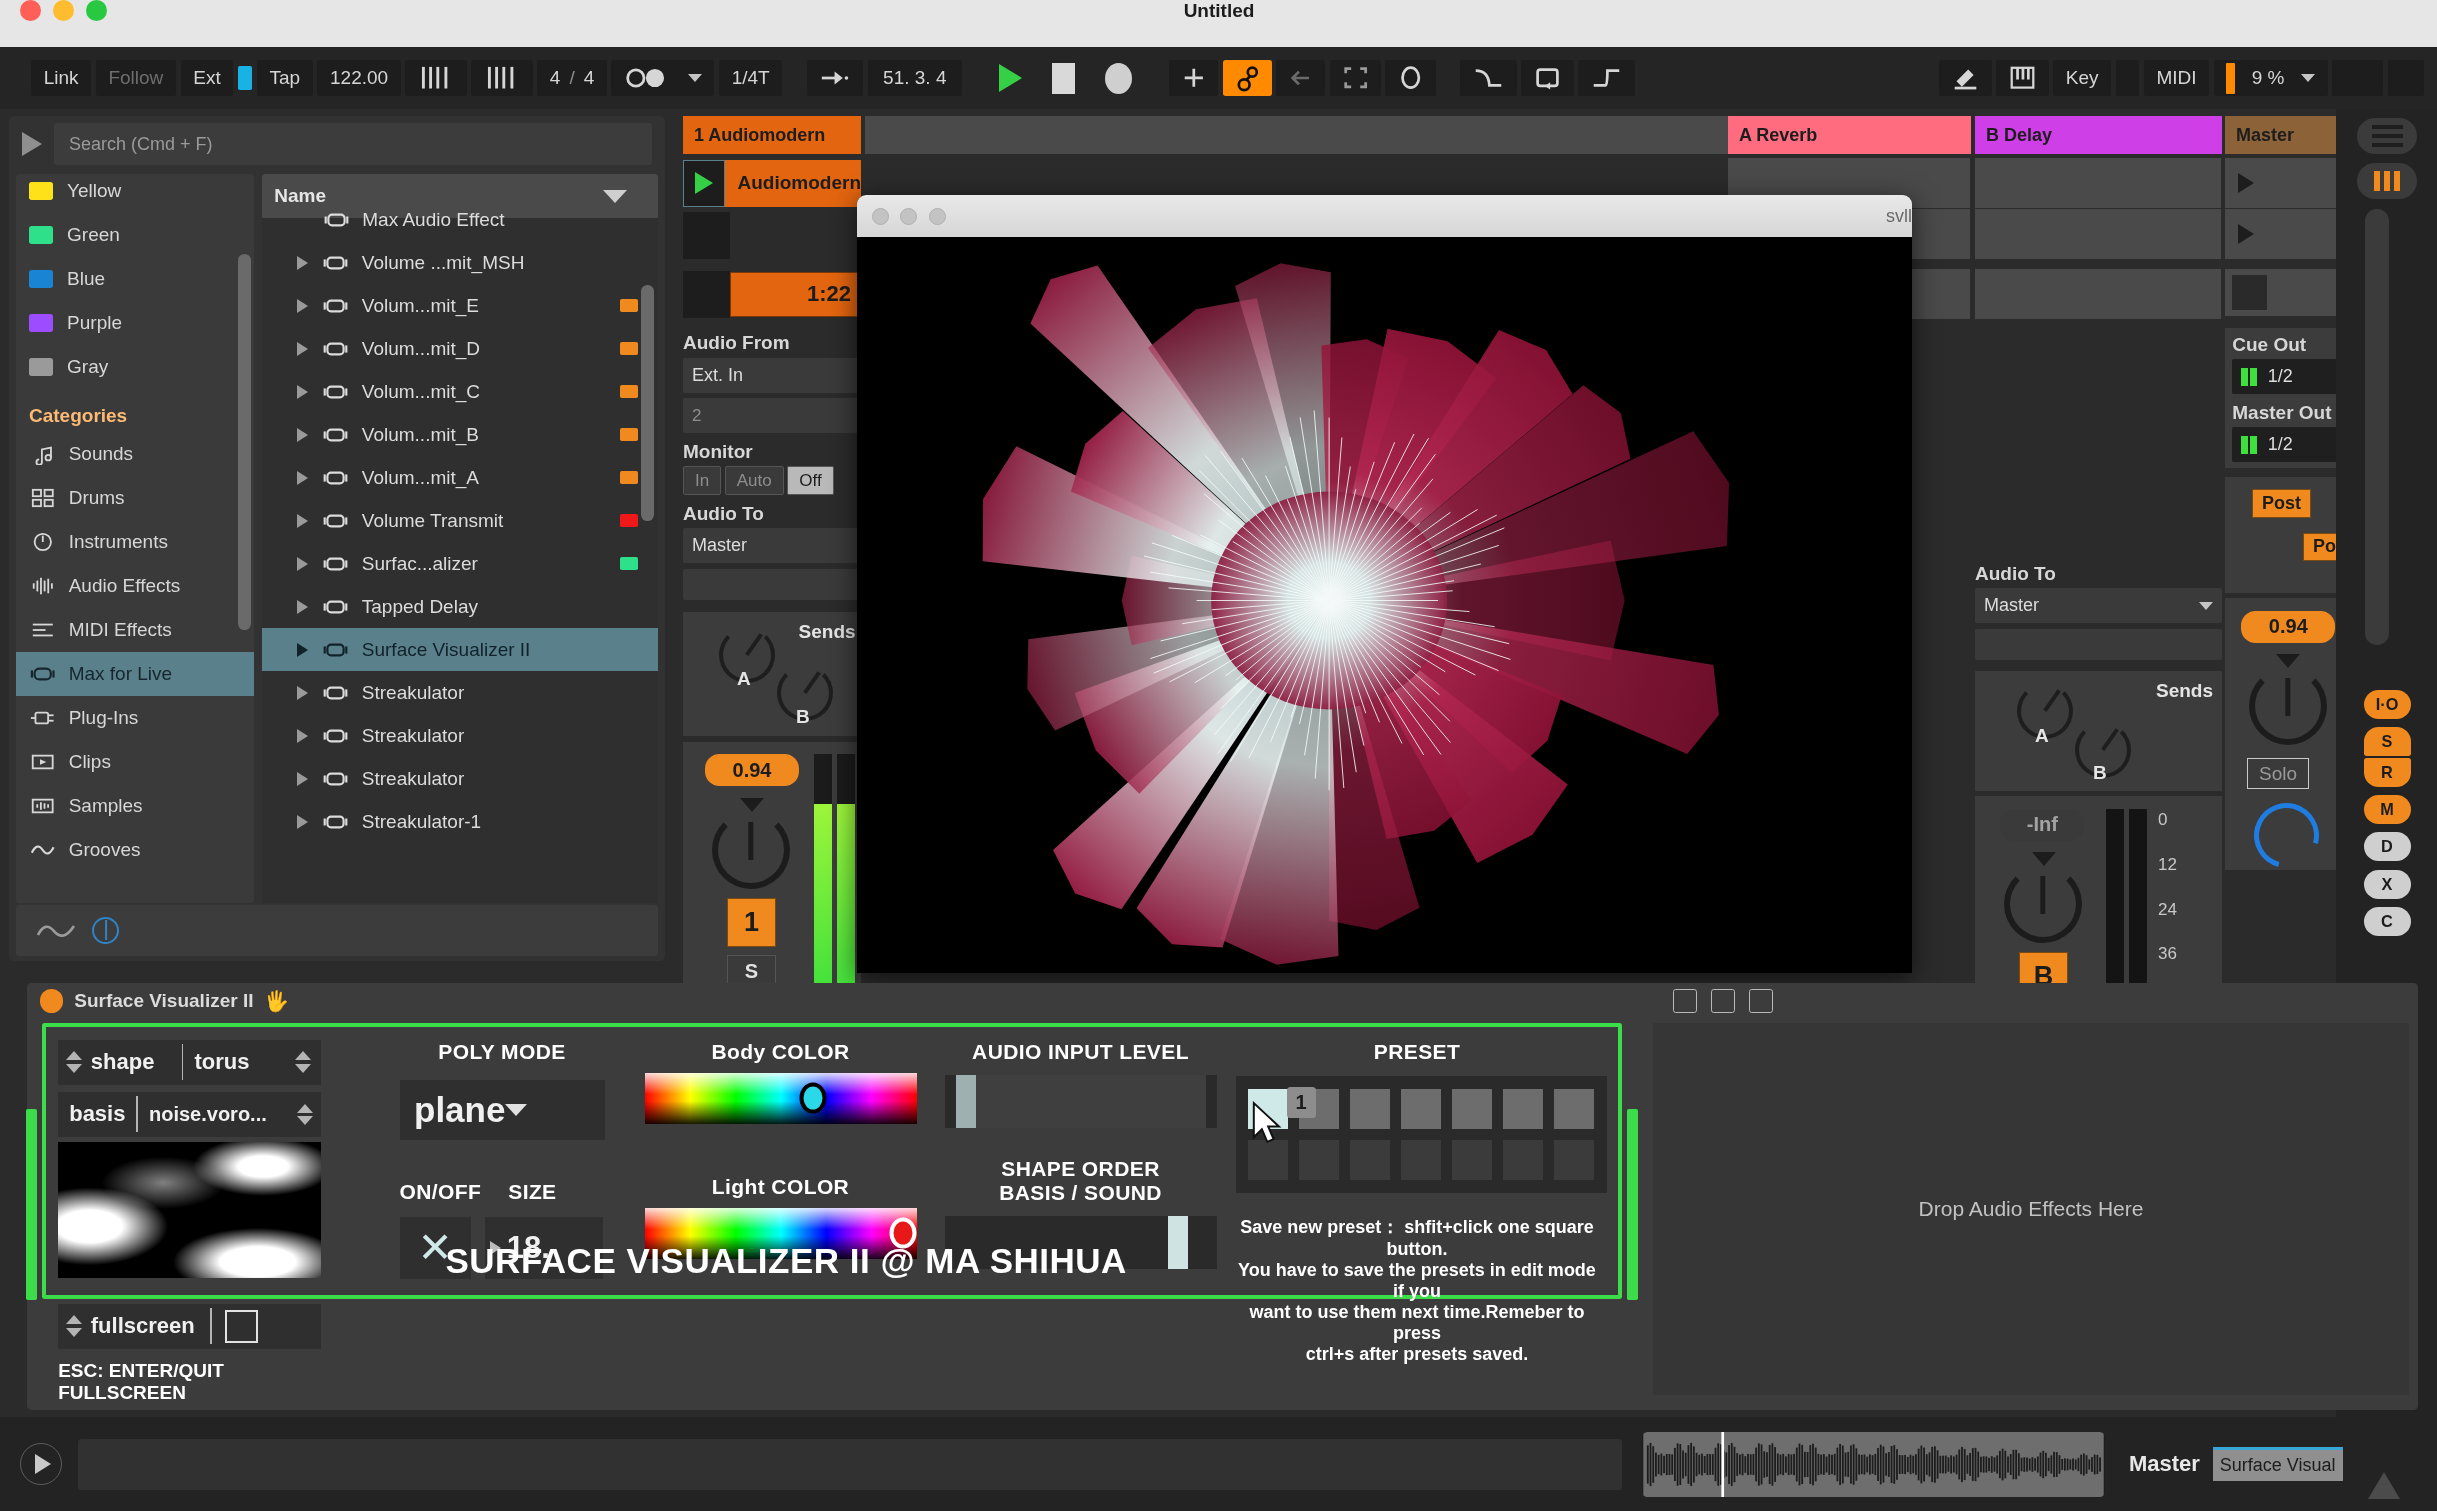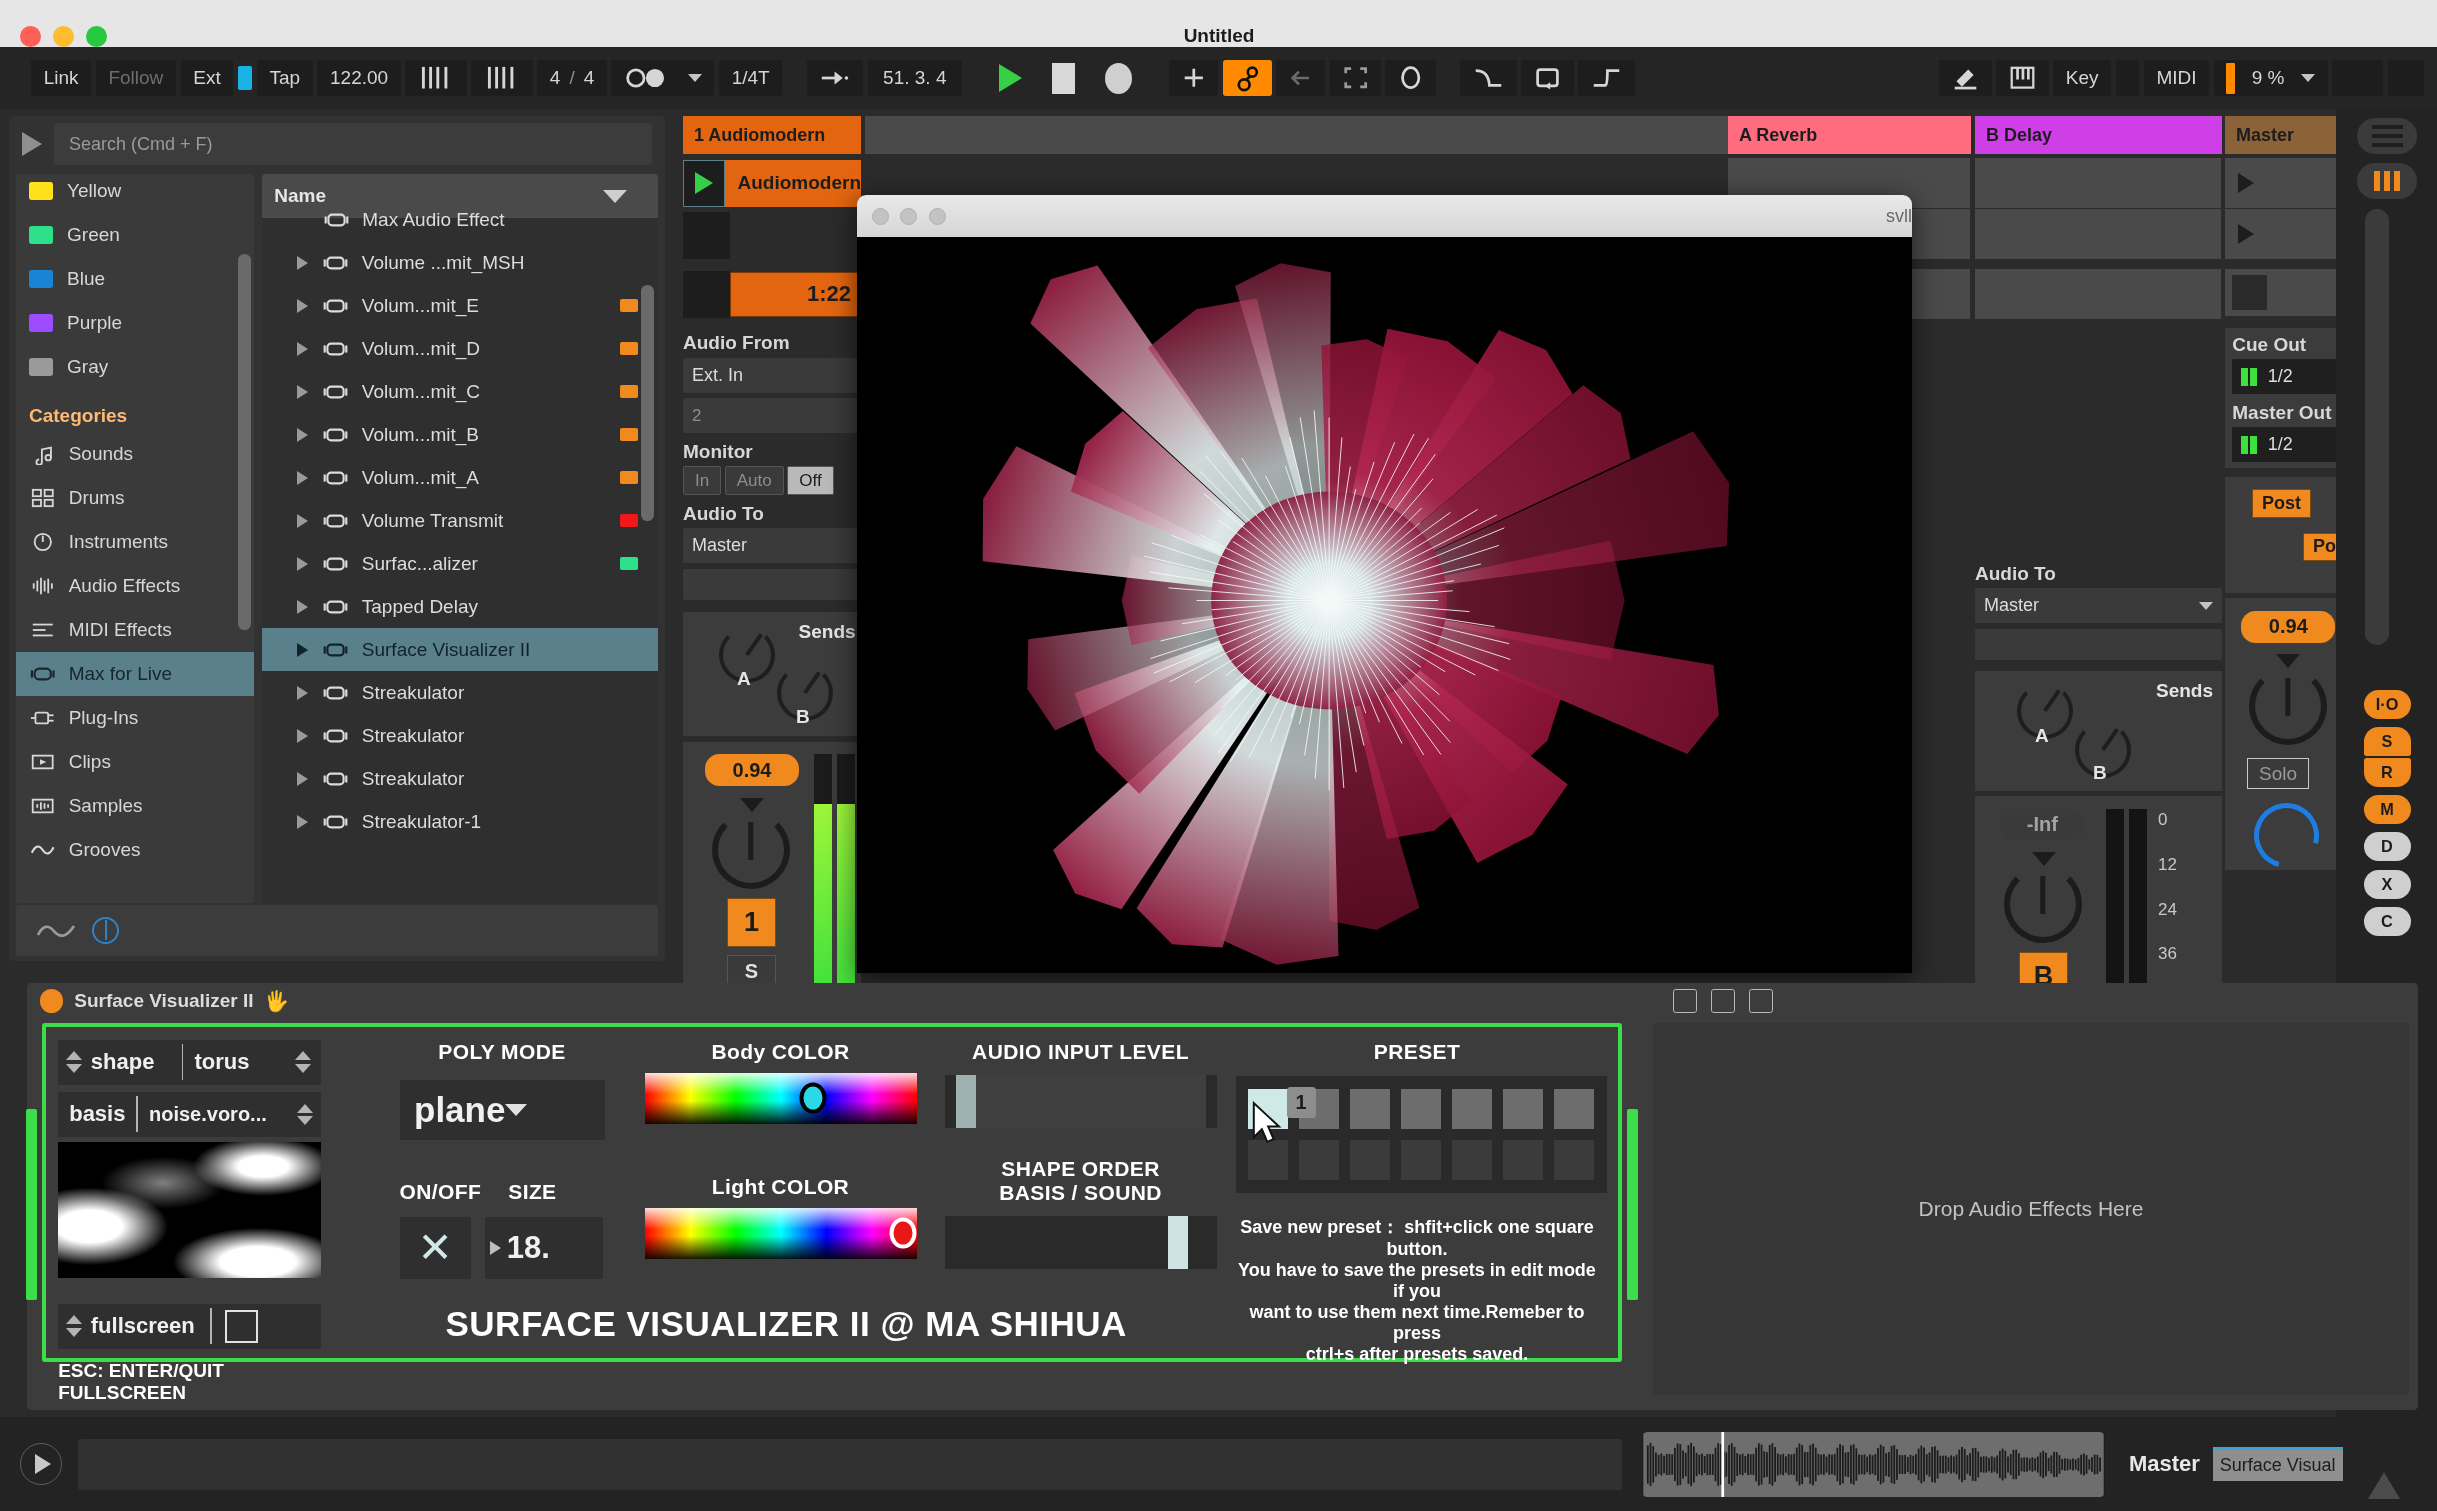--- a/index.html
+++ b/index.html
@@ -7,21 +7,21 @@
     width: 2438px; height: 1511px;
     background: #1b1b1b;
     font-family: "Liberation Sans", sans-serif;
     overflow: hidden;
   }
   .app { position: relative; width: 2438px; height: 1511px; background: #2b2b2b; }
 
   
   .macbar {
     position: absolute; left: 0; top: 0; width: 2438px; height: 47px;
-    background: #e6e6e6; display: flex; align-items: flex-end;
+    background: #e6e6e6; display: flex; align-items: flex-start;
   }
   .macbar .lights { display: flex; gap: 11.8px; margin-left: 20px; }
   .light { width: 21px; height: 21px; border-radius: 50%; }
   .l-red { background: #ff5f57; }
   .l-yellow { background: #febc2e; }
   .l-green { background: #28c840; }
   .mactitle {
     position: absolute; left: 0; right: 0; text-align: center;
     font-size: 19px; font-weight: bold; color: #1c1c1c;
   }
@@ -130,21 +130,21 @@
   .plugcanvas { height: 737px; background:#000; position:relative; overflow:hidden;}
 
   
   .devstrip { position:absolute; left:27px; top:983px; right:20px; height:427px; background:#3c3c3c; border-radius:4.5px;}
   .devhdr { height:36px; display:flex;align-items:center; padding-left:12.7px; gap:11px; }
   .devdot { width:23.6px;height:23.6px;border-radius:50%;background:#f08a1e;}
   .devname{color:#dcdcdc;font-size:19px;font-weight:bold;}
   .devhdr-icons{margin-left:auto;display:flex;gap:14.5px;margin-right:645px;}
   .hicon{width:23.6px;height:23.6px;border:1.8px solid #b9b9b9;border-radius:2.7px;}
 
-  .dev-body { position:absolute; left:14.5px; top:40px; width:1580px; height:339px;
+  .dev-body { position:absolute; left:14.5px; top:40px; width:1580px; height:276px;
      border:4.5px solid #3ddc4a; background:#3c3c3c; border-radius:2.7px; }
   .dropzone { position:absolute; left:1626px; top:40px; right:9px; height:372px; background:#363636;
     display:flex;align-items:center;justify-content:center;color:#c2c2c2;font-size:21px;}
 
   .mx-field { background:#2f2f2f; display:flex; align-items:center; color:#f0f0f0; font-size:22px; font-weight:bold; }
   .spin { width:18px;display:flex;flex-direction:column;gap:3.6px;align-items:center;justify-content:center; }
   .spin .up{width:0;height:0;border-left:8.2px solid transparent;border-right:8.2px solid transparent;border-bottom:9px solid #b4b4b4;}
   .spin .dn{width:0;height:0;border-left:8.2px solid transparent;border-right:8.2px solid transparent;border-top:9px solid #b4b4b4;}
   .lblcap { color:#fff; font-size:21px; font-weight:bold; letter-spacing:0.4px; }
   .colorstrip { height:51px; position:relative;

